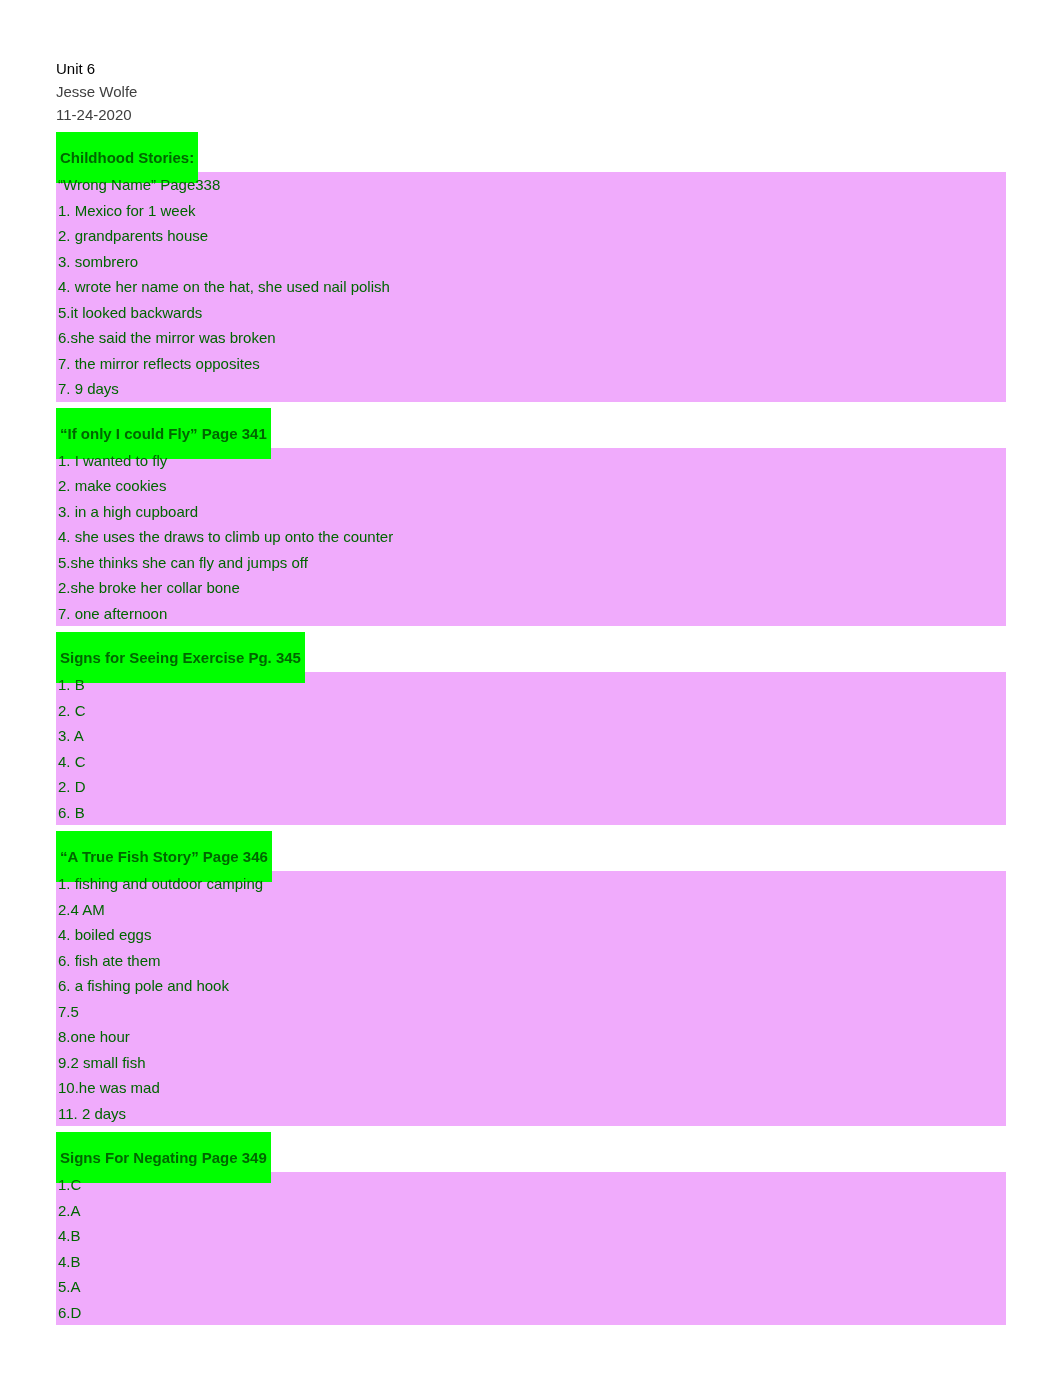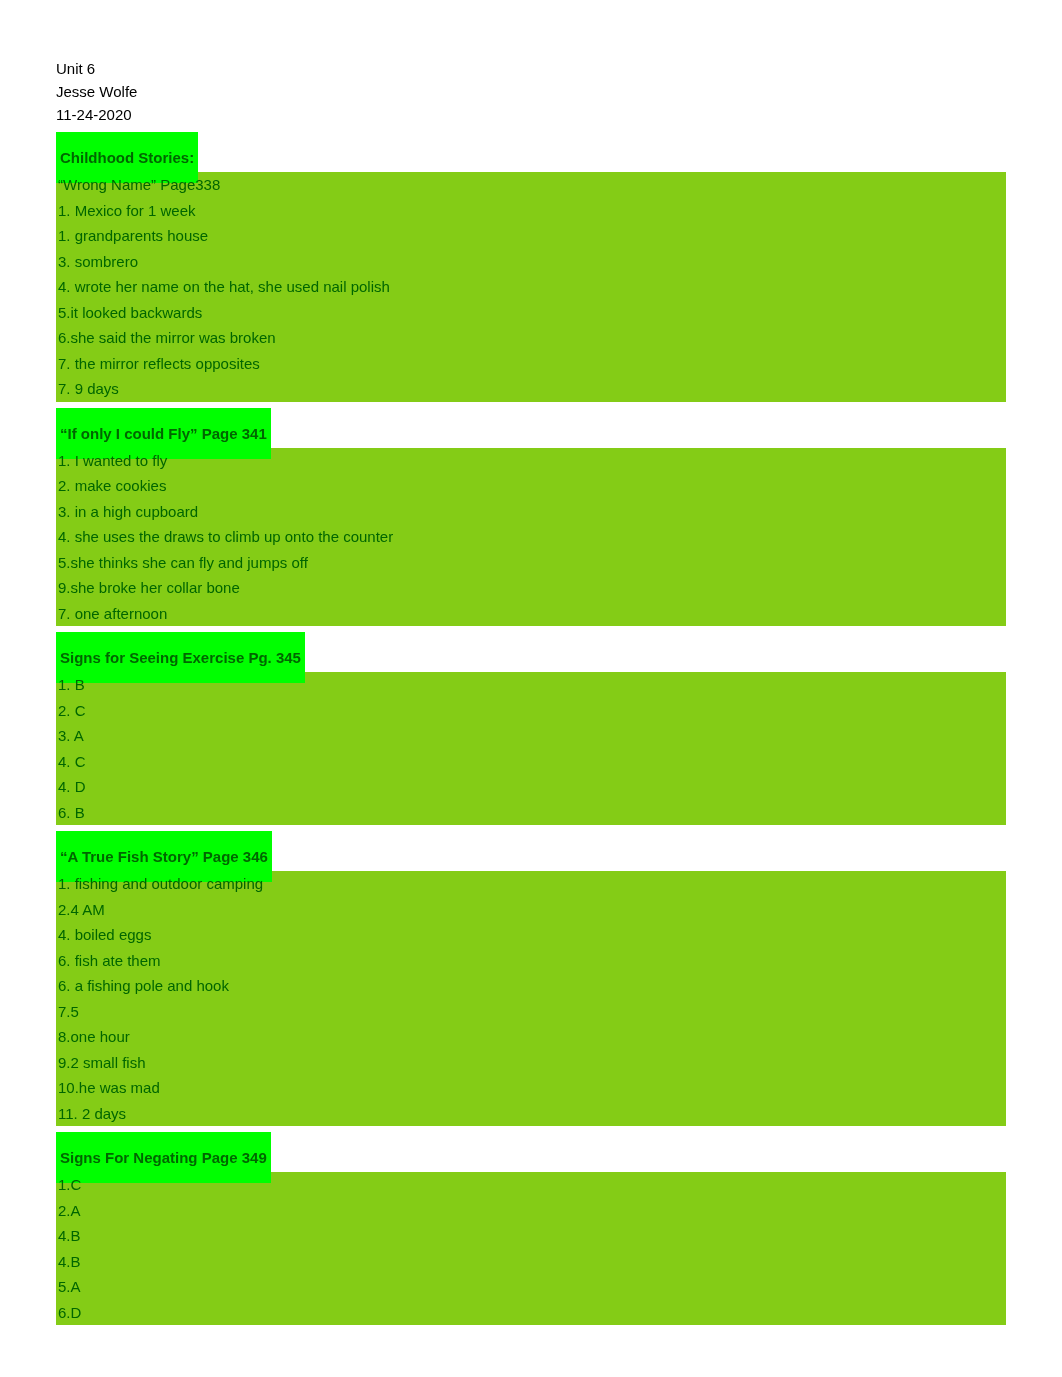--- a/index.html
+++ b/index.html
@@ -15,37 +15,37 @@
       padding: 60px 56px;
       width: 1062px;
       min-height: 1377px;
     }
     .unit-title {
       margin-bottom: 4px;
       color: black;
     }
     .student-info {
       margin-bottom: 20px;
-      color: #000000;
+      color: #404040;
       line-height: 1.5;
     }
     .section {
       margin-bottom: 20px;
     }
     .section-title {
       display: inline;
       background-color: #00ff00;
       color: #006600;
       font-weight: bold;
       font-size: 15px;
       padding: 17px 4px;
       line-height: 1.6;
     }
     .section-item {
-      background-color: #84cc16;
+      background-color: #f0abfc;
       color: #006600;
       line-height: 1.7;
       padding-left: 2px;
       display: block;
     }
     .section-items {
       margin-top: 2px;
     }
   </style>
 </head>
@@ -57,43 +57,43 @@
 
 <div class="student-info">
   <div>Jesse Wolfe</div>
   <div>11-24-2020</div>
 </div>
 
 <div id="sections-container">
     <div class="section"><span class="section-title">Childhood Stories:</span><div class="section-items">
         <span class="section-item">“Wrong Name” Page338</span>
         <span class="section-item">1. Mexico for 1 week</span>
-        <span class="section-item">1. grandparents house</span>
+        <span class="section-item">2. grandparents house</span>
         <span class="section-item">3. sombrero</span>
         <span class="section-item">4. wrote her name on the hat, she used nail polish</span>
         <span class="section-item">5.it looked backwards</span>
         <span class="section-item">6.she said the mirror was broken</span>
         <span class="section-item">7. the mirror reflects opposites</span>
         <span class="section-item">7. 9 days</span>
       </div></div>
     <div class="section"><span class="section-title">“If only I could Fly” Page 341</span><div class="section-items">
         <span class="section-item">1. I wanted to fly</span>
         <span class="section-item">2. make cookies</span>
         <span class="section-item">3. in a high cupboard</span>
         <span class="section-item">4. she uses the draws to climb up onto the counter</span>
         <span class="section-item">5.she thinks she can fly and jumps off</span>
-        <span class="section-item">9.she broke her collar bone</span>
+        <span class="section-item">2.she broke her collar bone</span>
         <span class="section-item">7. one afternoon</span>
       </div></div>
     <div class="section"><span class="section-title">Signs for Seeing Exercise Pg. 345</span><div class="section-items">
         <span class="section-item">1. B</span>
         <span class="section-item">2. C</span>
         <span class="section-item">3. A</span>
         <span class="section-item">4. C</span>
-        <span class="section-item">4. D</span>
+        <span class="section-item">2. D</span>
         <span class="section-item">6. B</span>
       </div></div>
     <div class="section"><span class="section-title">“A True Fish Story” Page 346</span><div class="section-items">
         <span class="section-item">1. fishing and outdoor camping</span>
         <span class="section-item">2.4 AM</span>
         <span class="section-item">4. boiled eggs</span>
         <span class="section-item">6. fish ate them</span>
         <span class="section-item">6. a fishing pole and hook</span>
         <span class="section-item">7.5</span>
         <span class="section-item">8.one hour</span>

